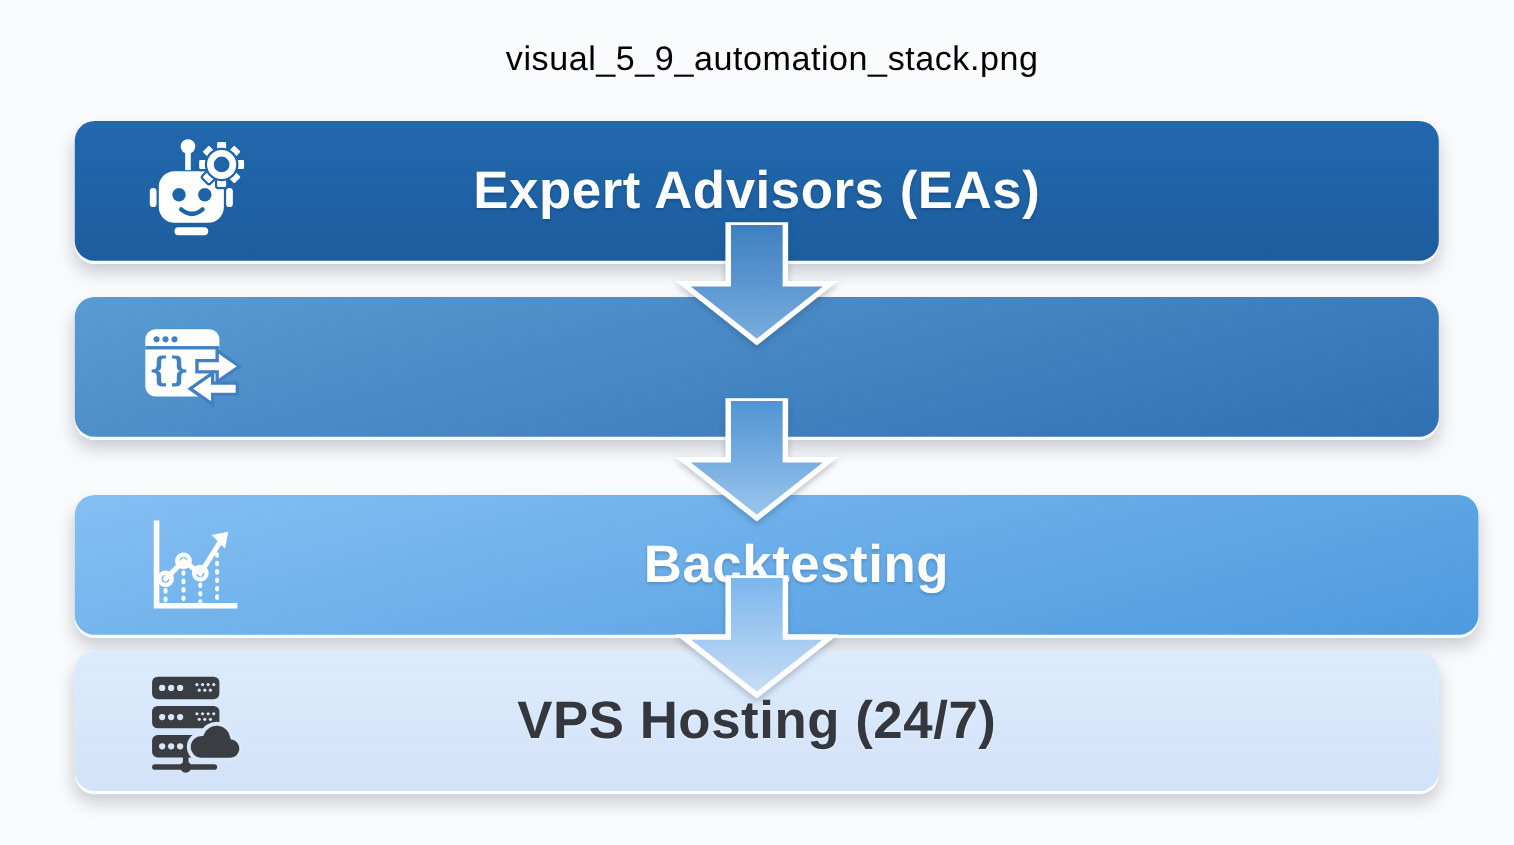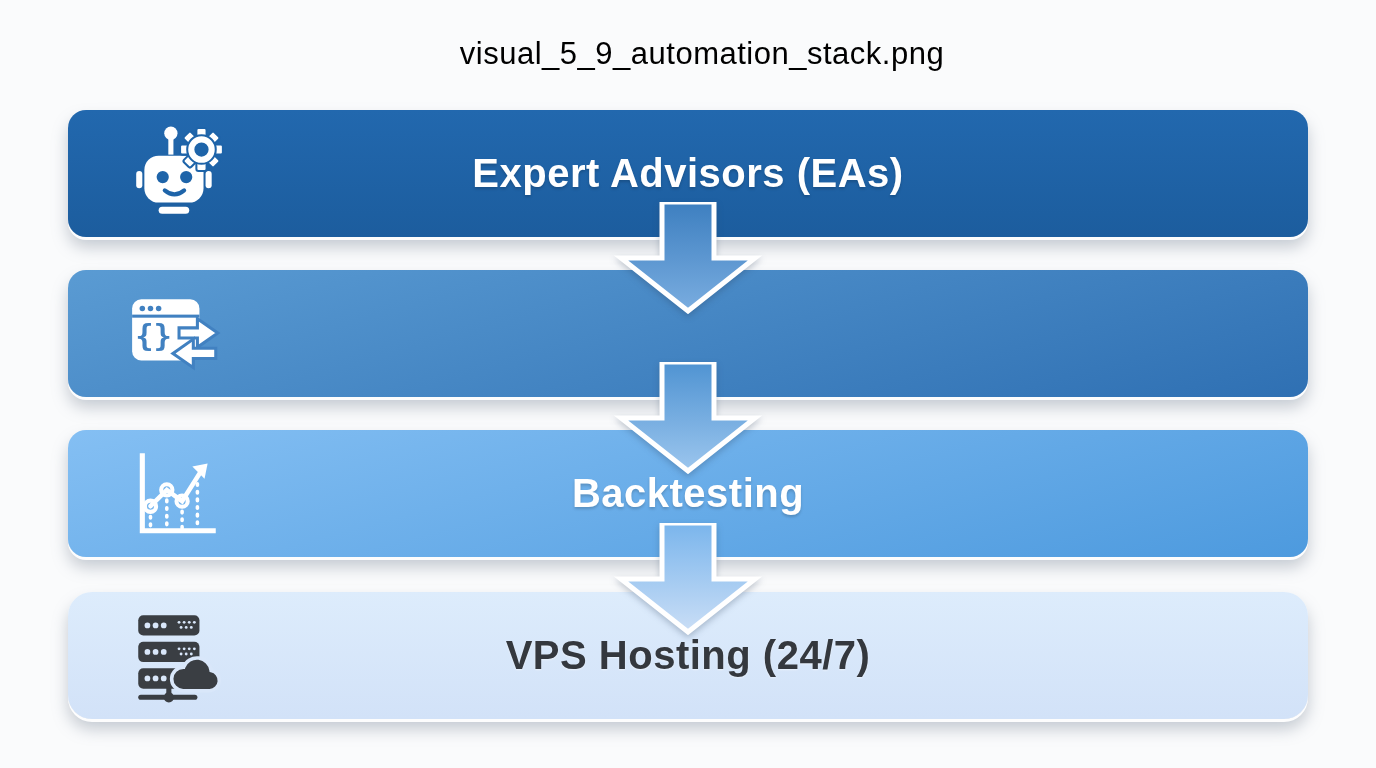--- a/index.html
+++ b/index.html
@@ -16,24 +16,24 @@
     color:#000000;
   }
   .bar{
     position:absolute;left:68px;width:1240px;height:127px;
     border-radius:18px;
     box-shadow:0 3px 0 rgba(255,255,255,.95), 0 10px 16px rgba(115,128,145,.40);
     display:flex;align-items:center;justify-content:center;
   }
   .bar-1{top:110px;background:linear-gradient(180deg,#2268ae 0%,#1c5d9e 100%);}
   .bar-2{top:270px;background:linear-gradient(165deg,#5a9bd3 0%,#2f70b3 100%);}
-  .bar-3{top:430px;background:linear-gradient(165deg,#84bff3 0%,#4d9ade 100%);}
-  .bar-4{top:592px;background:linear-gradient(180deg,#ddecfc 0%,#d2e2f8 100%);border-radius:24px;}
+  .bar-3{top:450px;background:linear-gradient(165deg,#84bff3 0%,#4d9ade 100%);padding-left:36px;}
+  .bar-4{top:592px;background:linear-gradient(180deg,#ddecfc 0%,#d2e2f8 100%);}
   .bar-label{
-    font-size:40px;font-weight:700;letter-spacing:.5px;
+    font-size:48px;font-weight:700;letter-spacing:.5px;
     color:#ffffff;text-shadow:0 2px 3px rgba(0,0,0,.18);
   }
   .bar-4 .bar-label{color:#34383e;text-shadow:0 1px 2px rgba(255,255,255,.5);}
   .bar-icon{
     position:absolute;left:58px;top:50%;transform:translateY(-50%);
     width:102px;height:102px;
   }
   .flow-arrow{
     position:absolute;left:613px;width:150px;height:112px;z-index:5;
     filter:drop-shadow(0 3px 3px rgba(40,60,90,.28));

